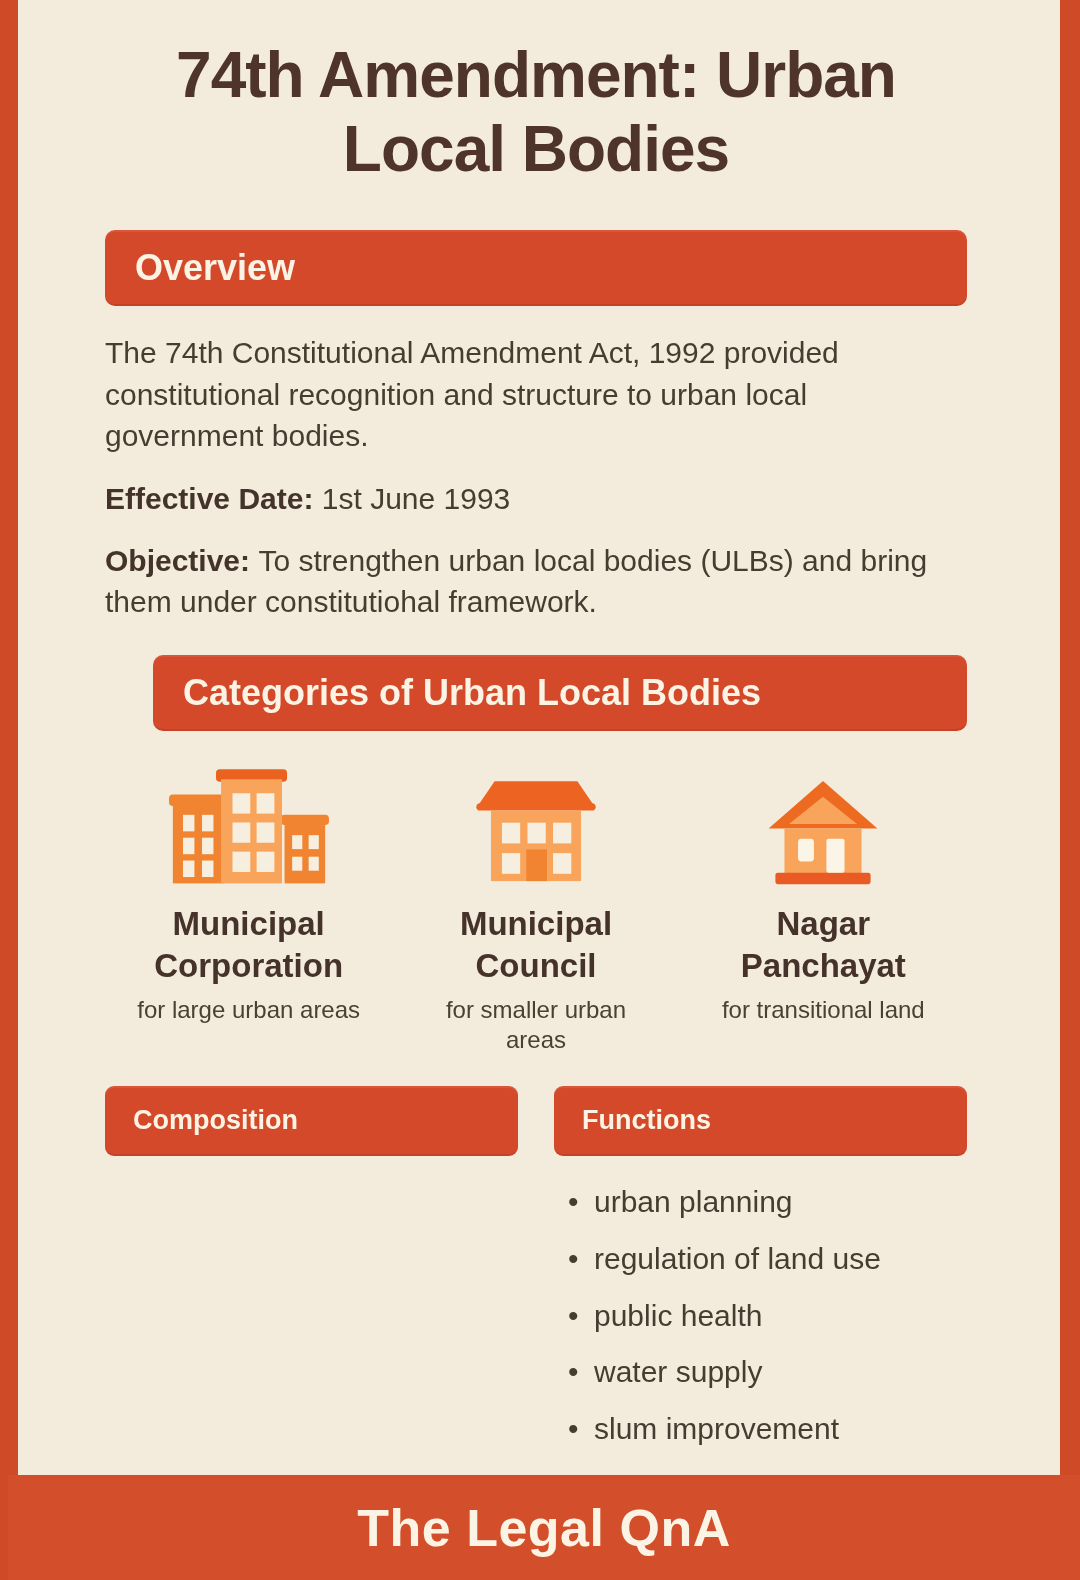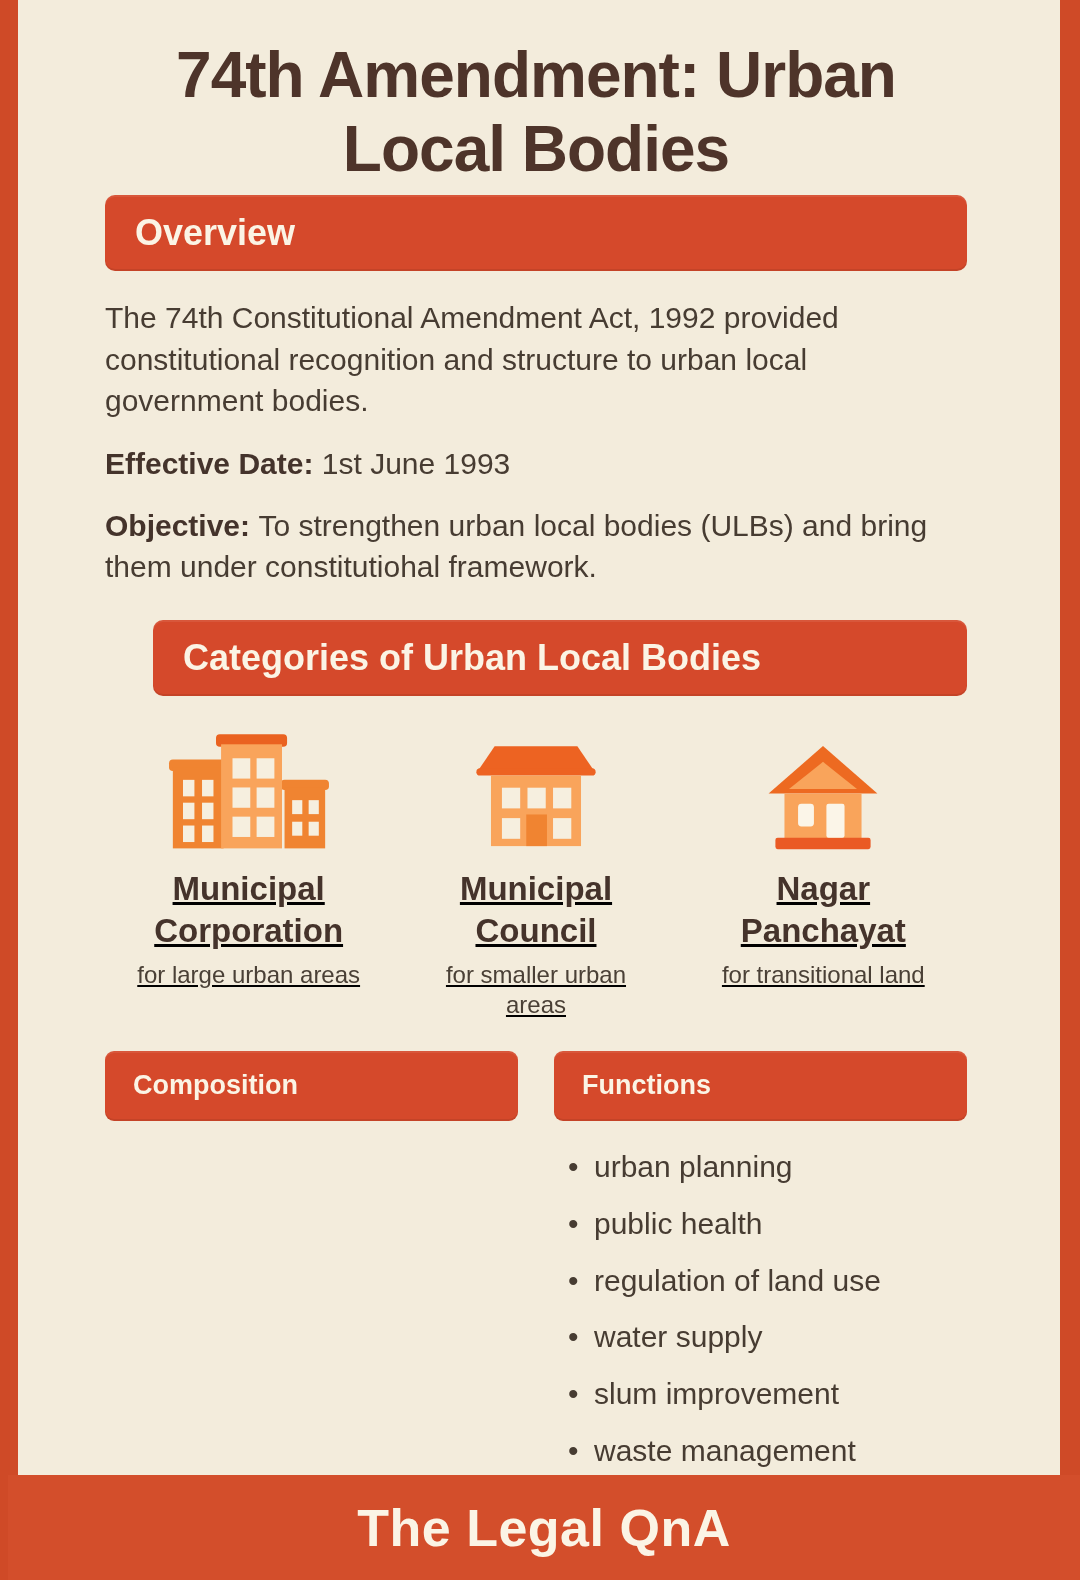--- a/index.html
+++ b/index.html
@@ -37,21 +37,21 @@
     background:#D5492B;
     color:#FBF4E5;
     border-radius:10px;
     font-weight:bold;
     display:flex;
     align-items:center;
     box-shadow: inset 0 2px 0 rgba(255,255,255,0.08), inset 0 -2px 0 rgba(0,0,0,0.08);
   }
   .bar.full {
     height:76px;
-    margin-top:9px;
+    margin-top:44px;
     padding-left:30px;
     font-size:36px;
   }
   .bar.half {
     height:70px;
     padding-left:28px;
     font-size:27px;
     border-radius:9px;
   }
 
@@ -62,21 +62,20 @@
   .categories-row {
     display:flex;
     margin-top:24px;
   }
   .category-card {
     flex:1;
     text-align:center;
     display:flex;
     flex-direction:column;
     align-items:center;
-    text-decoration:underline;
   }
   .icon-box {
     height:136px;
     display:flex;
     align-items:flex-end;
     justify-content:center;
   }
   .category-name {
     margin-top:12px;
     font-size:33px;
@@ -241,22 +240,22 @@
         <ul class="bullets">
         </ul>
       </div>
 
       <div class="col">
         <div class="bar half">
           <span>Functions</span>
         </div>
         <ul class="bullets">
           <li>urban planning</li>
+          <li>regulation of land use</li>
           <li>public health</li>
-          <li>regulation of land use</li>
           <li>water supply</li>
           <li>slum improvement</li>
           <li>waste management</li>
         </ul>
       </div>
 
     </div>
 
   </div>
 

